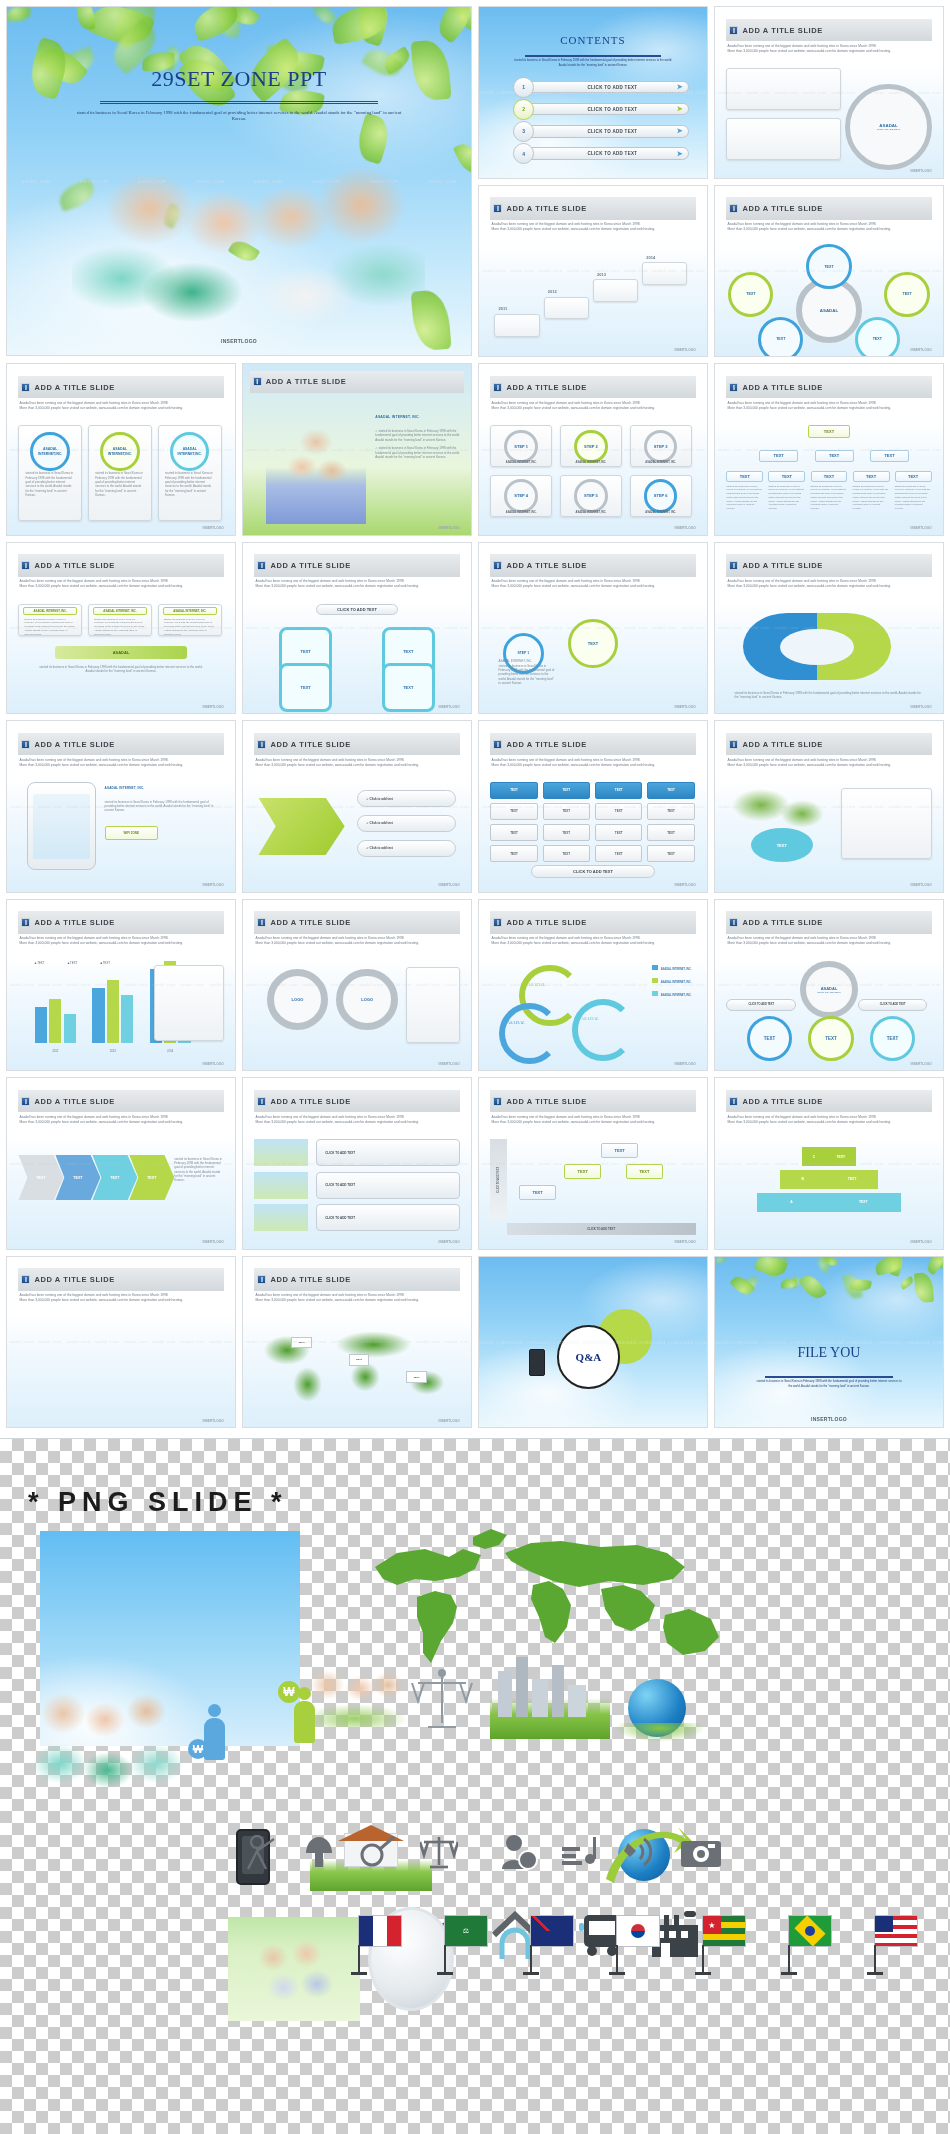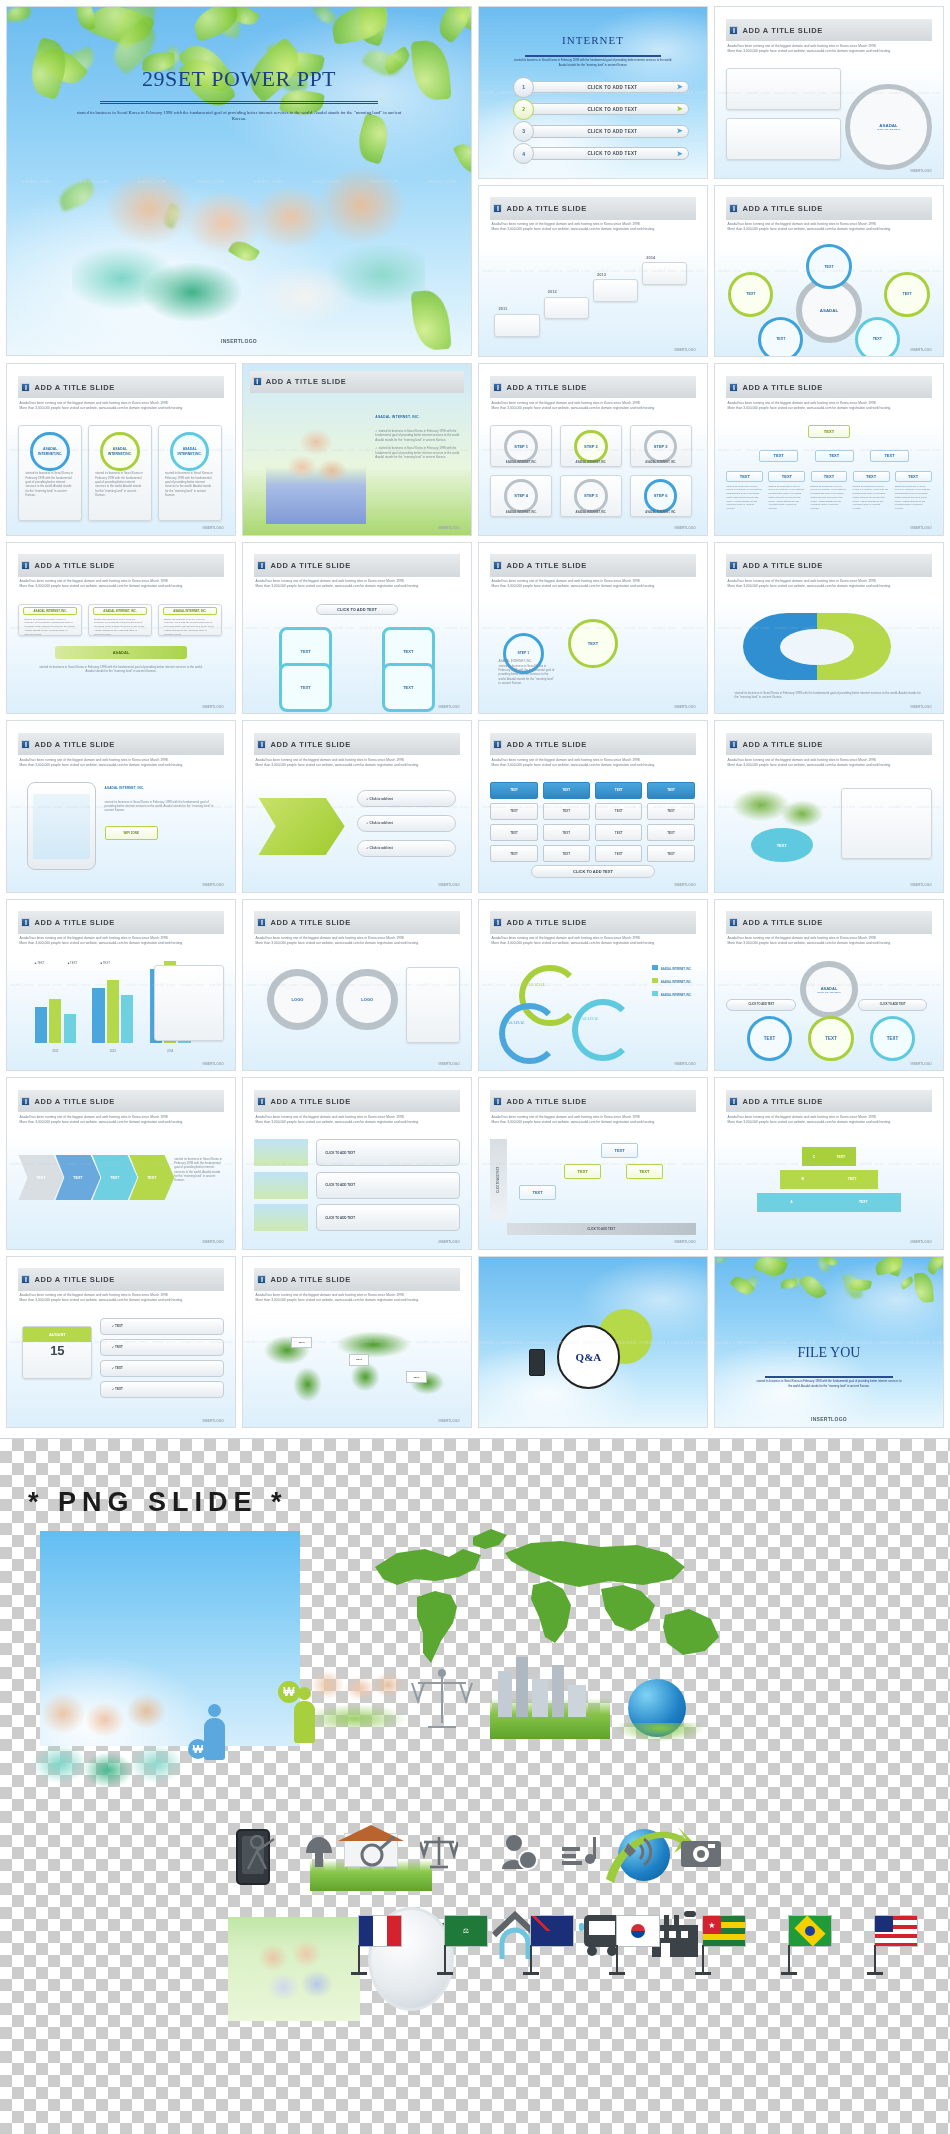--- a/index.html
+++ b/index.html
@@ -310,39 +310,39 @@
         <div class="leaf soft" style="left:0%;top:0%;width:5%;height:4%;transform:rotate(0deg)"></div>
         <div class="leaf" style="left:37%;top:17%;width:12%;height:9.600000000000001%;transform:rotate(53deg)"></div>
         <div class="leaf" style="left:74%;top:34%;width:10%;height:8%;transform:rotate(106deg)"></div>
         <div class="leaf soft" style="left:11%;top:51%;width:8%;height:6.4%;transform:rotate(159deg)"></div>
         <div class="leaf" style="left:48%;top:68%;width:6%;height:4.800000000000001%;transform:rotate(212deg)"></div>
         <div class="leaf" style="left:85%;top:85%;width:13%;height:10.4%;transform:rotate(265deg)"></div>
         <div class="leaf soft" style="left:22%;top:7%;width:11%;height:8.8%;transform:rotate(318deg)"></div>
         <div class="leaf" style="left:59%;top:24%;width:9%;height:7.2%;transform:rotate(11deg)"></div>
         <div class="leaf" style="left:96%;top:41%;width:7%;height:5.6000000000000005%;transform:rotate(64deg)"></div>
         <div class="leaf soft" style="left:33%;top:58%;width:5%;height:4%;transform:rotate(117deg)"></div>
-        <div class="hero-title">29SET POWER PPT</div>
+        <div class="hero-title">29SET ZONE PPT</div>
         <div class="hero-rule"></div>
         <div class="hero-sub">started its business in Seoul Korea in February 1998 with the fundamental goal of providing better internet services to the world. Asadal stands for the "morning land" in ancient Korean.</div>
         <div class="hero-family"></div>
         <div class="insert-logo">INSERTLOGO</div>
         <div class="wm">
           <span style="font-size:6px">asadal .com</span>
           <span style="font-size:6px">asadal .com</span>
           <span style="font-size:6px">asadal .com</span>
           <span style="font-size:6px">asadal .com</span>
           <span style="font-size:6px">asadal .com</span>
           <span style="font-size:6px">asadal .com</span>
           <span style="font-size:6px">asadal .com</span>
           <span style="font-size:6px">asadal .com</span>
         </div>
       </div>
       <div class="slide">
         <div class="sky"></div>
-        <div class="contents-title">INTERNET</div>
+        <div class="contents-title">CONTENTS</div>
         <div class="contents-rule"></div>
         <div class="contents-sub">started its business in Seoul Korea in February 1998 with the fundamental goal of providing better internet services to the world. Asadal stands for the "morning land" in ancient Korean.</div>
         <div class="contents-row" style="top:42%;">
           <div class="num-circle">1</div>
           <div class="ctn-bar">CLICK TO ADD TEXT<span class="ctn-arrow">➤</span></div>
         </div>
         <div class="contents-row" style="top:55%;">
           <div class="num-circle g">2</div>
           <div class="ctn-bar">CLICK TO ADD TEXT<span class="ctn-arrow g">➤</span></div>
         </div>
@@ -1044,30 +1044,20 @@
         </div>
       </div>
       <div class="slide">
         <div class="tpl"></div>
         <div class="tpl-hdr">
           <div class="ibox">I</div>
           <div class="htxt">ADD A TITLE SLIDE</div>
         </div>
         <div class="tpl-sub">Asadal has been running one of the biggest domain and web hosting sites in Korea since March 1998.<br>More than 3,000,000 people have visited our website, www.asadal.com for domain registration and web hosting.</div>
         <div class="tpl-logo">INSERTLOGO</div>
-        <div class="tpl-body">
-          <div class="card" style="position:absolute;left:2%;top:8%;width:34%;height:56%;">
-            <div style="position:absolute;left:0;right:0;top:0;height:30%;background:#b5d84a;color:#fff;font-size:4px;font-weight:bold;display:flex;align-items:center;justify-content:center;">AUGUST</div>
-            <div style="position:absolute;left:0;right:0;top:32%;font-size:13px;font-weight:bold;text-align:center;color:#3d4850;">15</div>
-          </div>
-          <div class="pill" style="position:absolute;left:40%;right:0;top:0%;height:18%;border-radius:4px;padding-left:5%;font-size:3px;">✓ TEXT</div>
-          <div class="pill" style="position:absolute;left:40%;right:0;top:22%;height:18%;border-radius:4px;padding-left:5%;font-size:3px;">✓ TEXT</div>
-          <div class="pill" style="position:absolute;left:40%;right:0;top:44%;height:18%;border-radius:4px;padding-left:5%;font-size:3px;">✓ TEXT</div>
-          <div class="pill" style="position:absolute;left:40%;right:0;top:66%;height:18%;border-radius:4px;padding-left:5%;font-size:3px;">✓ TEXT</div>
-        </div>
         <div class="wm dark">
           <span style="font-size:5px">asadal .com</span>
           <span style="font-size:5px">asadal .com</span>
           <span style="font-size:5px">asadal .com</span>
           <span style="font-size:5px">asadal .com</span>
           <span style="font-size:5px">asadal .com</span>
           <span style="font-size:5px">asadal .com</span>
           <span style="font-size:5px">asadal .com</span>
           <span style="font-size:5px">asadal .com</span>
         </div>

